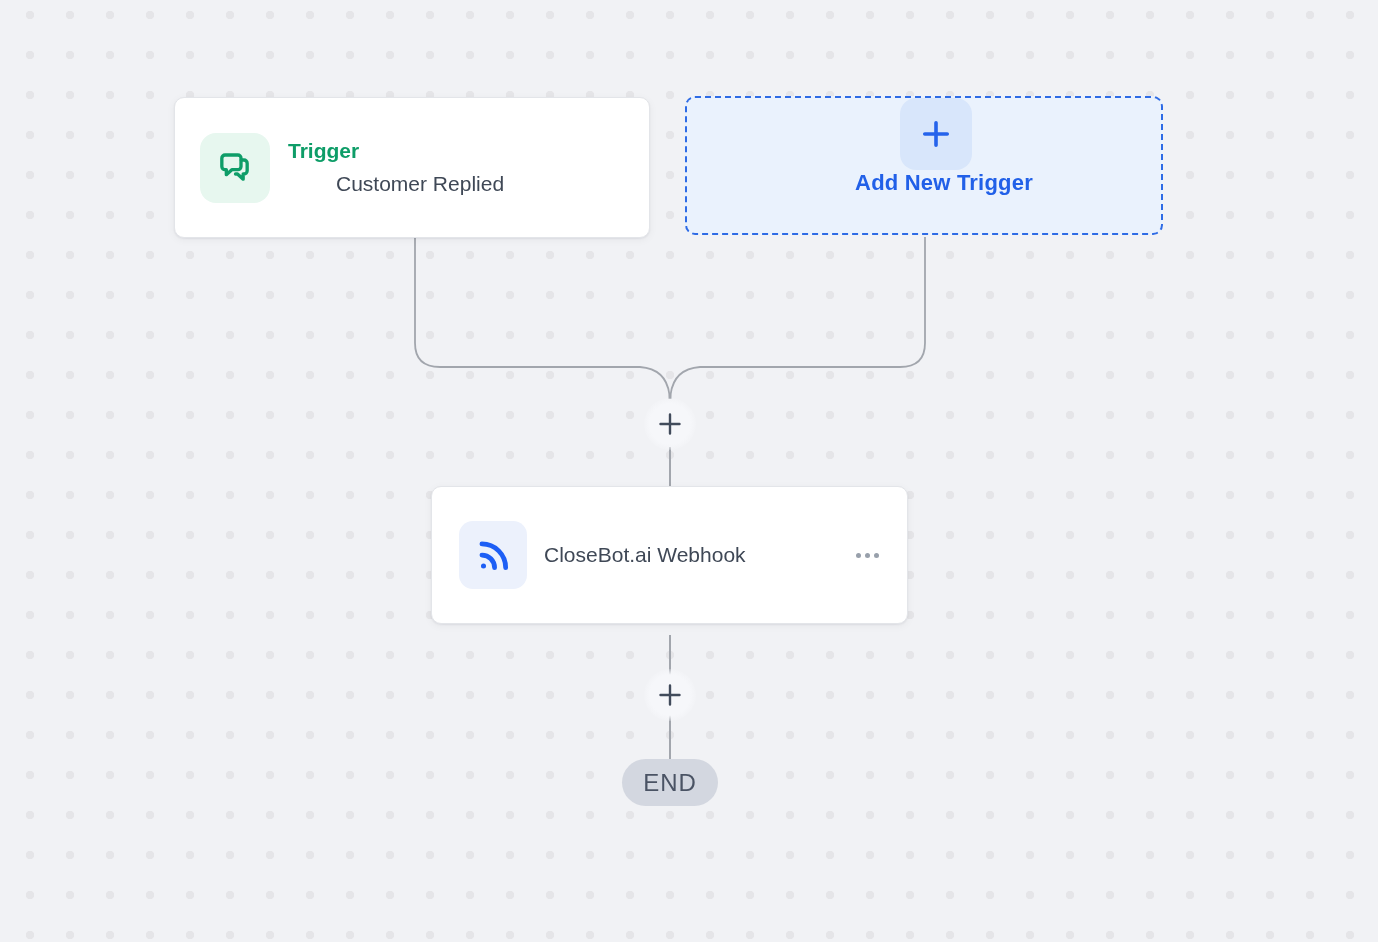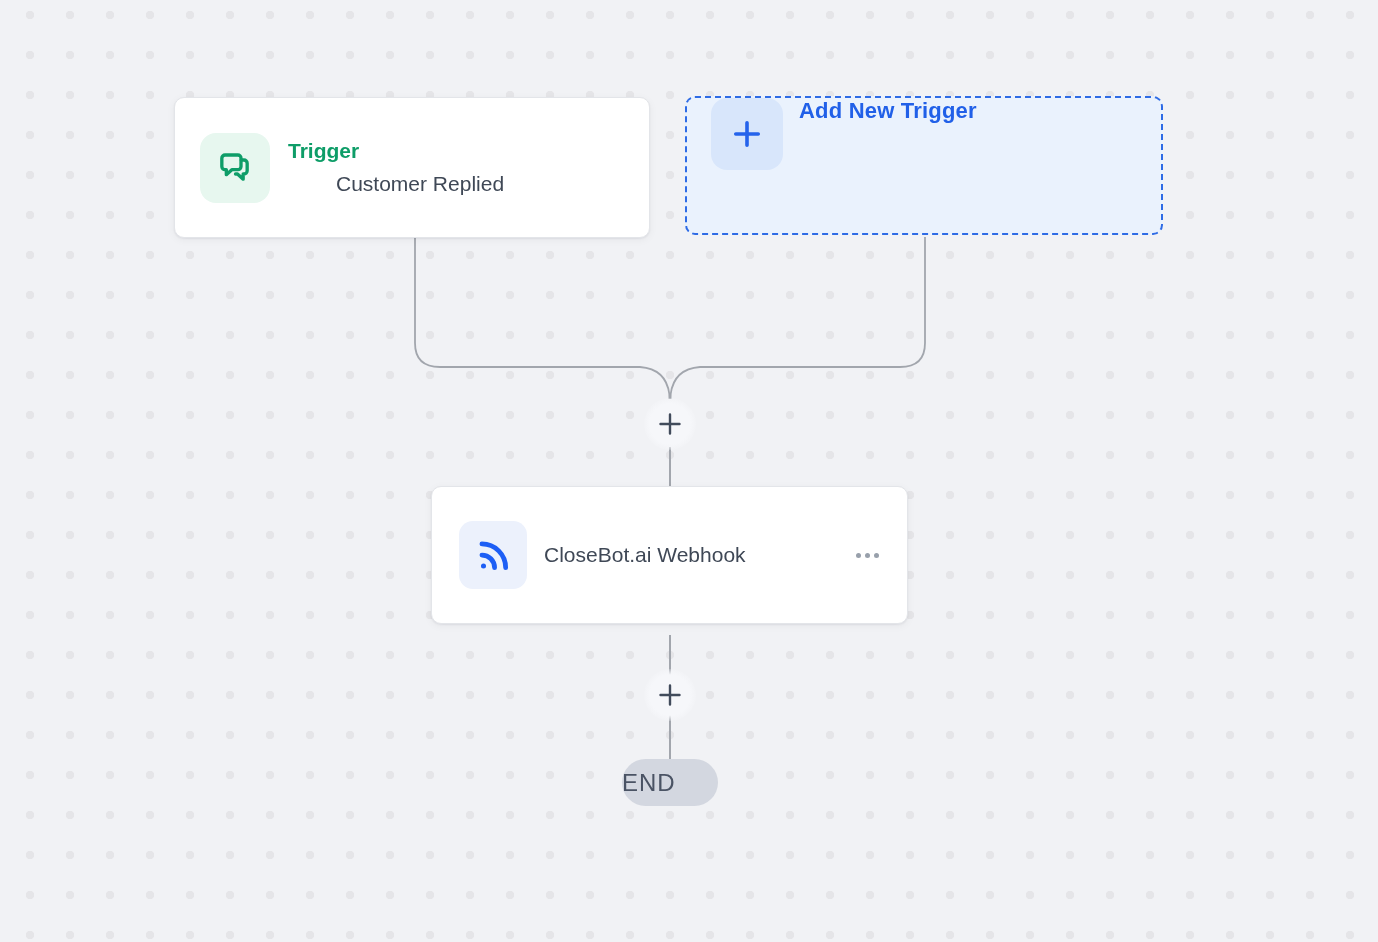--- a/index.html
+++ b/index.html
@@ -31,26 +31,27 @@
     border: 1px solid #e3e5e9;
     border-radius: 10px;
     box-shadow: 0 1px 2px rgba(16,24,40,0.06), 0 2px 8px rgba(16,24,40,0.05);
     cursor: pointer;
   }
   .trigger-card  { left: 174px; top: 97px;  width: 476px; height: 141px; padding-left: 25px; }
   .webhook-card  { left: 431px; top: 486px; width: 477px; height: 138px; padding-left: 27px; padding-right: 24px; }
   .add-card {
     position: absolute;
     left: 685px; top: 96px; width: 478px; height: 139px;
-    display: flex; 
+    display: flex; align-items: center;
     background: #eaf2fd;
     border: 2px dashed #2e6be5;
     border-radius: 10px;
     padding-left: 24px;
     cursor: pointer;
+    flex-direction: column;
   }
   .icon-box {
     flex: 0 0 auto;
     display: flex; align-items: center; justify-content: center;
     border-radius: 16px;
   }
   .trigger-icon-box { width: 70px; height: 70px; background: #e7f7ef; }
   .add-icon-box     { width: 72px; height: 72px; background: #d8e6fb; }
   .webhook-icon-box { width: 68px; height: 68px; background: #ecf1fc; border-radius: 14px; }
   .trigger-text { margin-left: 18px; display: flex; flex-direction: column; }
@@ -74,21 +75,21 @@
     background: radial-gradient(circle, #f6f7fa 55%, rgba(246,247,250,0) 75%);
     cursor: pointer;
     border: none;
   }
   .plus-button-1 { top: 398px; }
   .plus-button-2 { top: 669px; }
   .end-pill {
     position: absolute;
     left: 622px; top: 759px;
     width: 96px; height: 47px;
-    display: flex; align-items: center; 
+    display: flex; align-items: center; justify-content: center;
     background: #d3d7e0;
     border-radius: 24px;
     font-size: 24px;
     font-weight: 500;
     letter-spacing: 1px;
     color: #4a5364;
   }
 </style>
 </head>
 <body>

